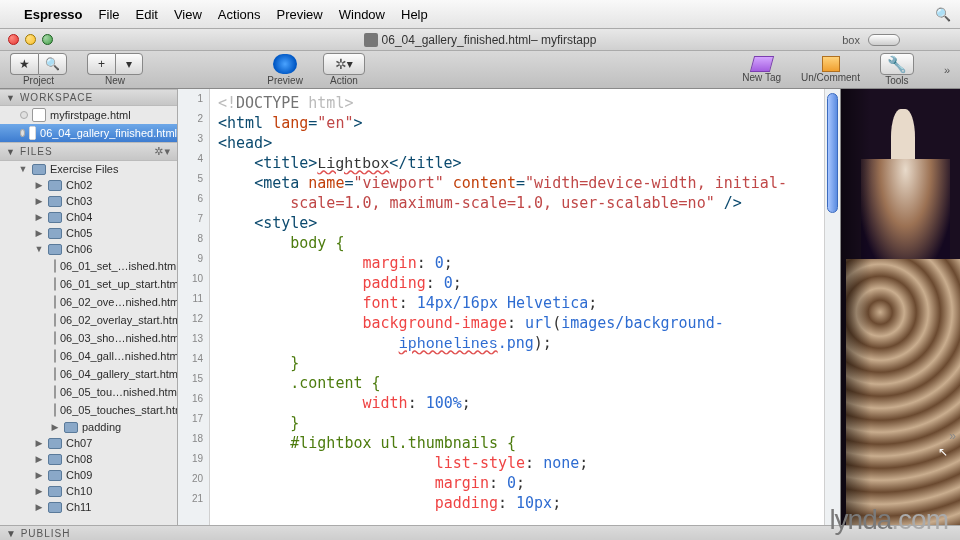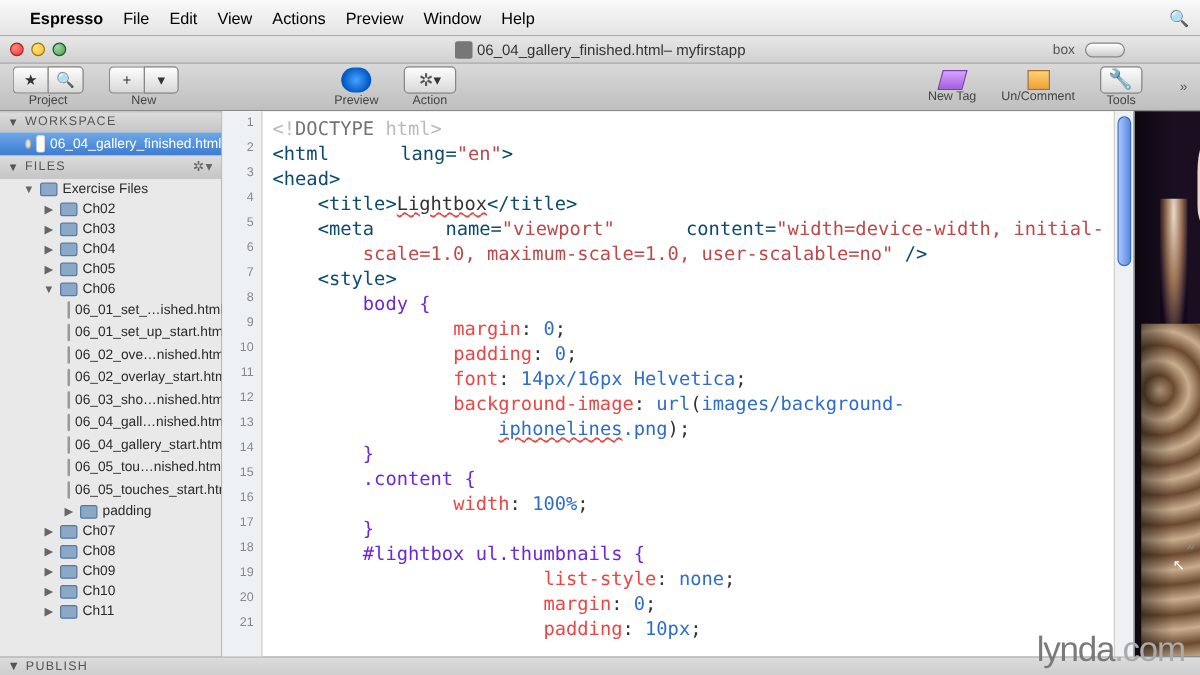--- a/index.html
+++ b/index.html
@@ -157,28 +157,28 @@
   font-size: 15px;
   line-height: 20px;
   padding: 4px 8px;
   white-space: pre;
   color:#333;
   overflow:hidden;
 }
 .code .l { height:20px; }
 .t-gray { color:#bbb; }
 .t-tag { color:#0c4a6e; }
-.t-attr { color:#0c4a6e;margin-left:48px; }
+.t-attr { color:#c2410c; }
 .t-str { color:#c04848; }
 .t-prop { color:#ef4444; }
 .t-val { color:#2e6cd1; }
-.t-sel { color:#6d28d9; }
+.t-sel { color:#4d7c0f; }
 .t-text { color:#333; }
 .t-kw { color:#737373; }
-.underline-wavy { text-decoration: underline wavy #e05050; }
+.underline-wavy { text-decoration: underline wavy #e05050; font-family: Liberation Mono, monospace; }
 
 .v-scroll {
   width: 16px;
   background: #eef1f3;
   border-left: 1px solid #d0d0d0;
   position: relative;
 }
 .v-scroll .thumb {
   position:absolute; left:2px; right:2px; top:4px; height:120px;
   background: linear-gradient(to right,#a8c6ff,#5a8be0);
@@ -293,20 +293,25 @@
 </div>
 
 <div class="main">
 
   <div class="sidebar">
     <div class="side-section-hdr">
       <span class="disclosure">▼</span>
       <span>WORKSPACE</span>
     </div>
     <ul class="ws-list" id="ws-list">
+        <li class="ws-item">
+          <span class="dot"></span>
+          <span class="file-ico"></span>
+          <span class="name">myfirstpage.html</span>
+        </li>
         <li class="ws-item active">
           <span class="dot"></span>
           <span class="file-ico"></span>
           <span class="name">06_04_gallery_finished.html</span>
         </li>
       </ul>
 
     <div class="side-section-hdr">
       <span class="disclosure">▼</span>
       <span>FILES</span>

